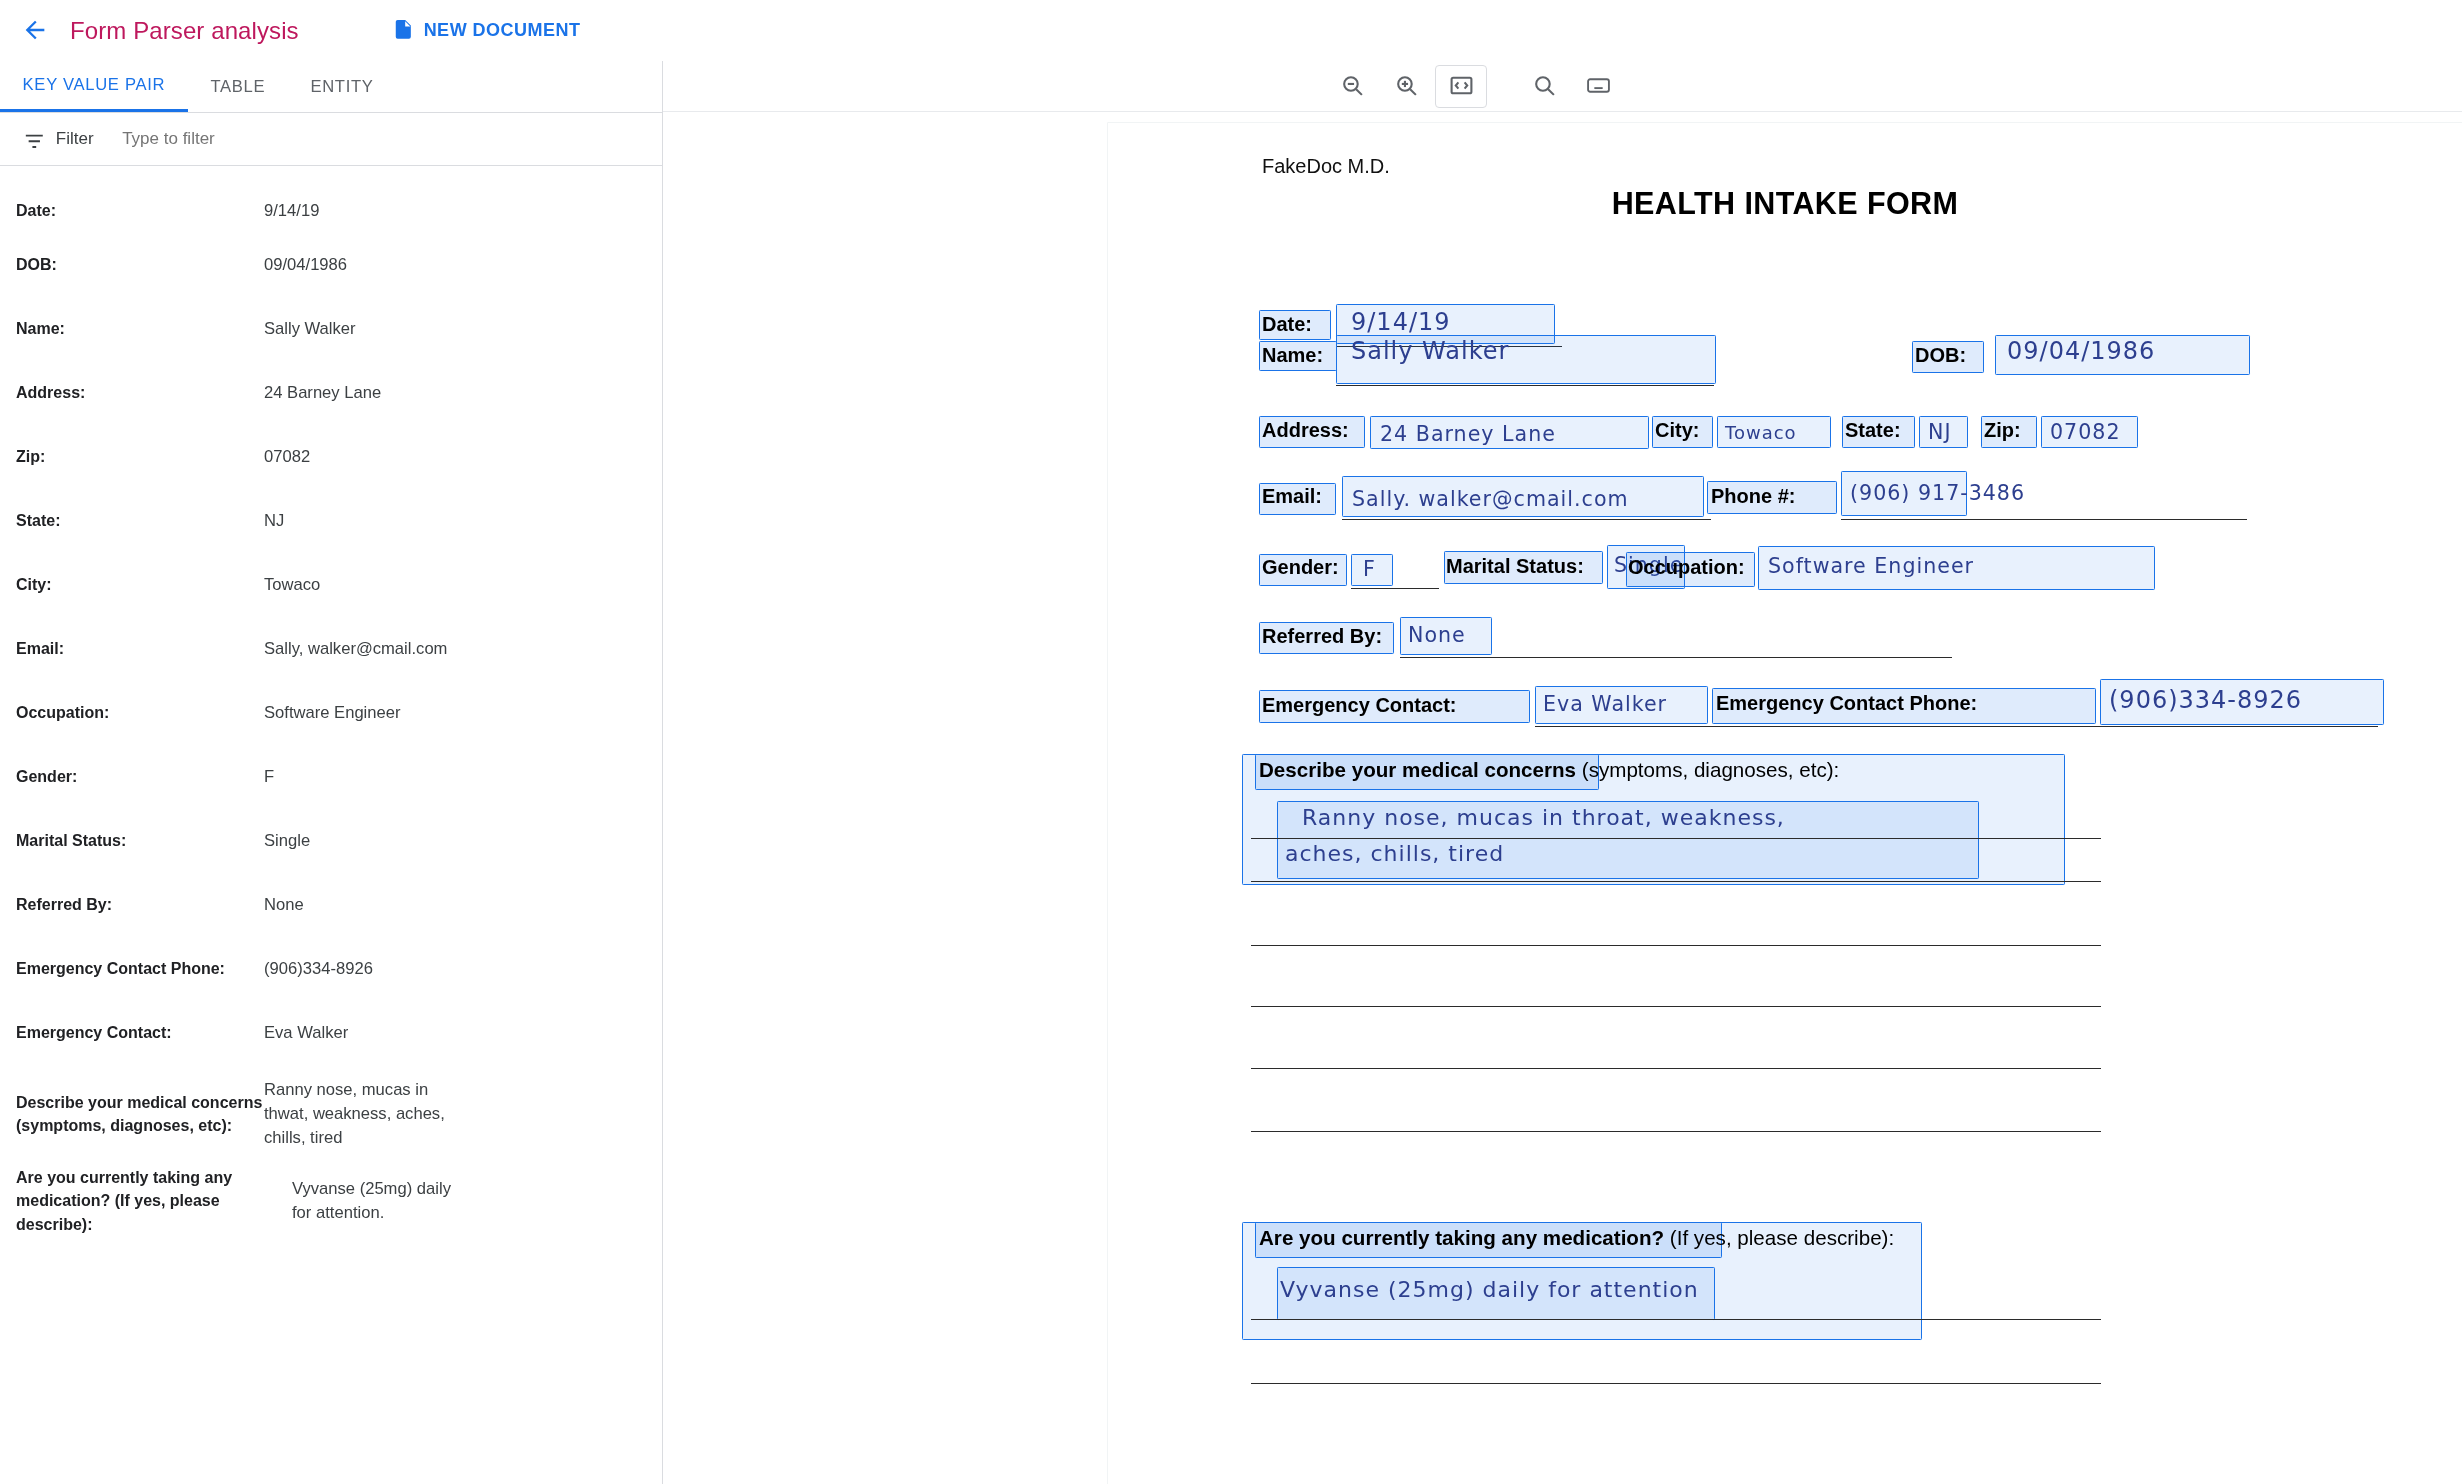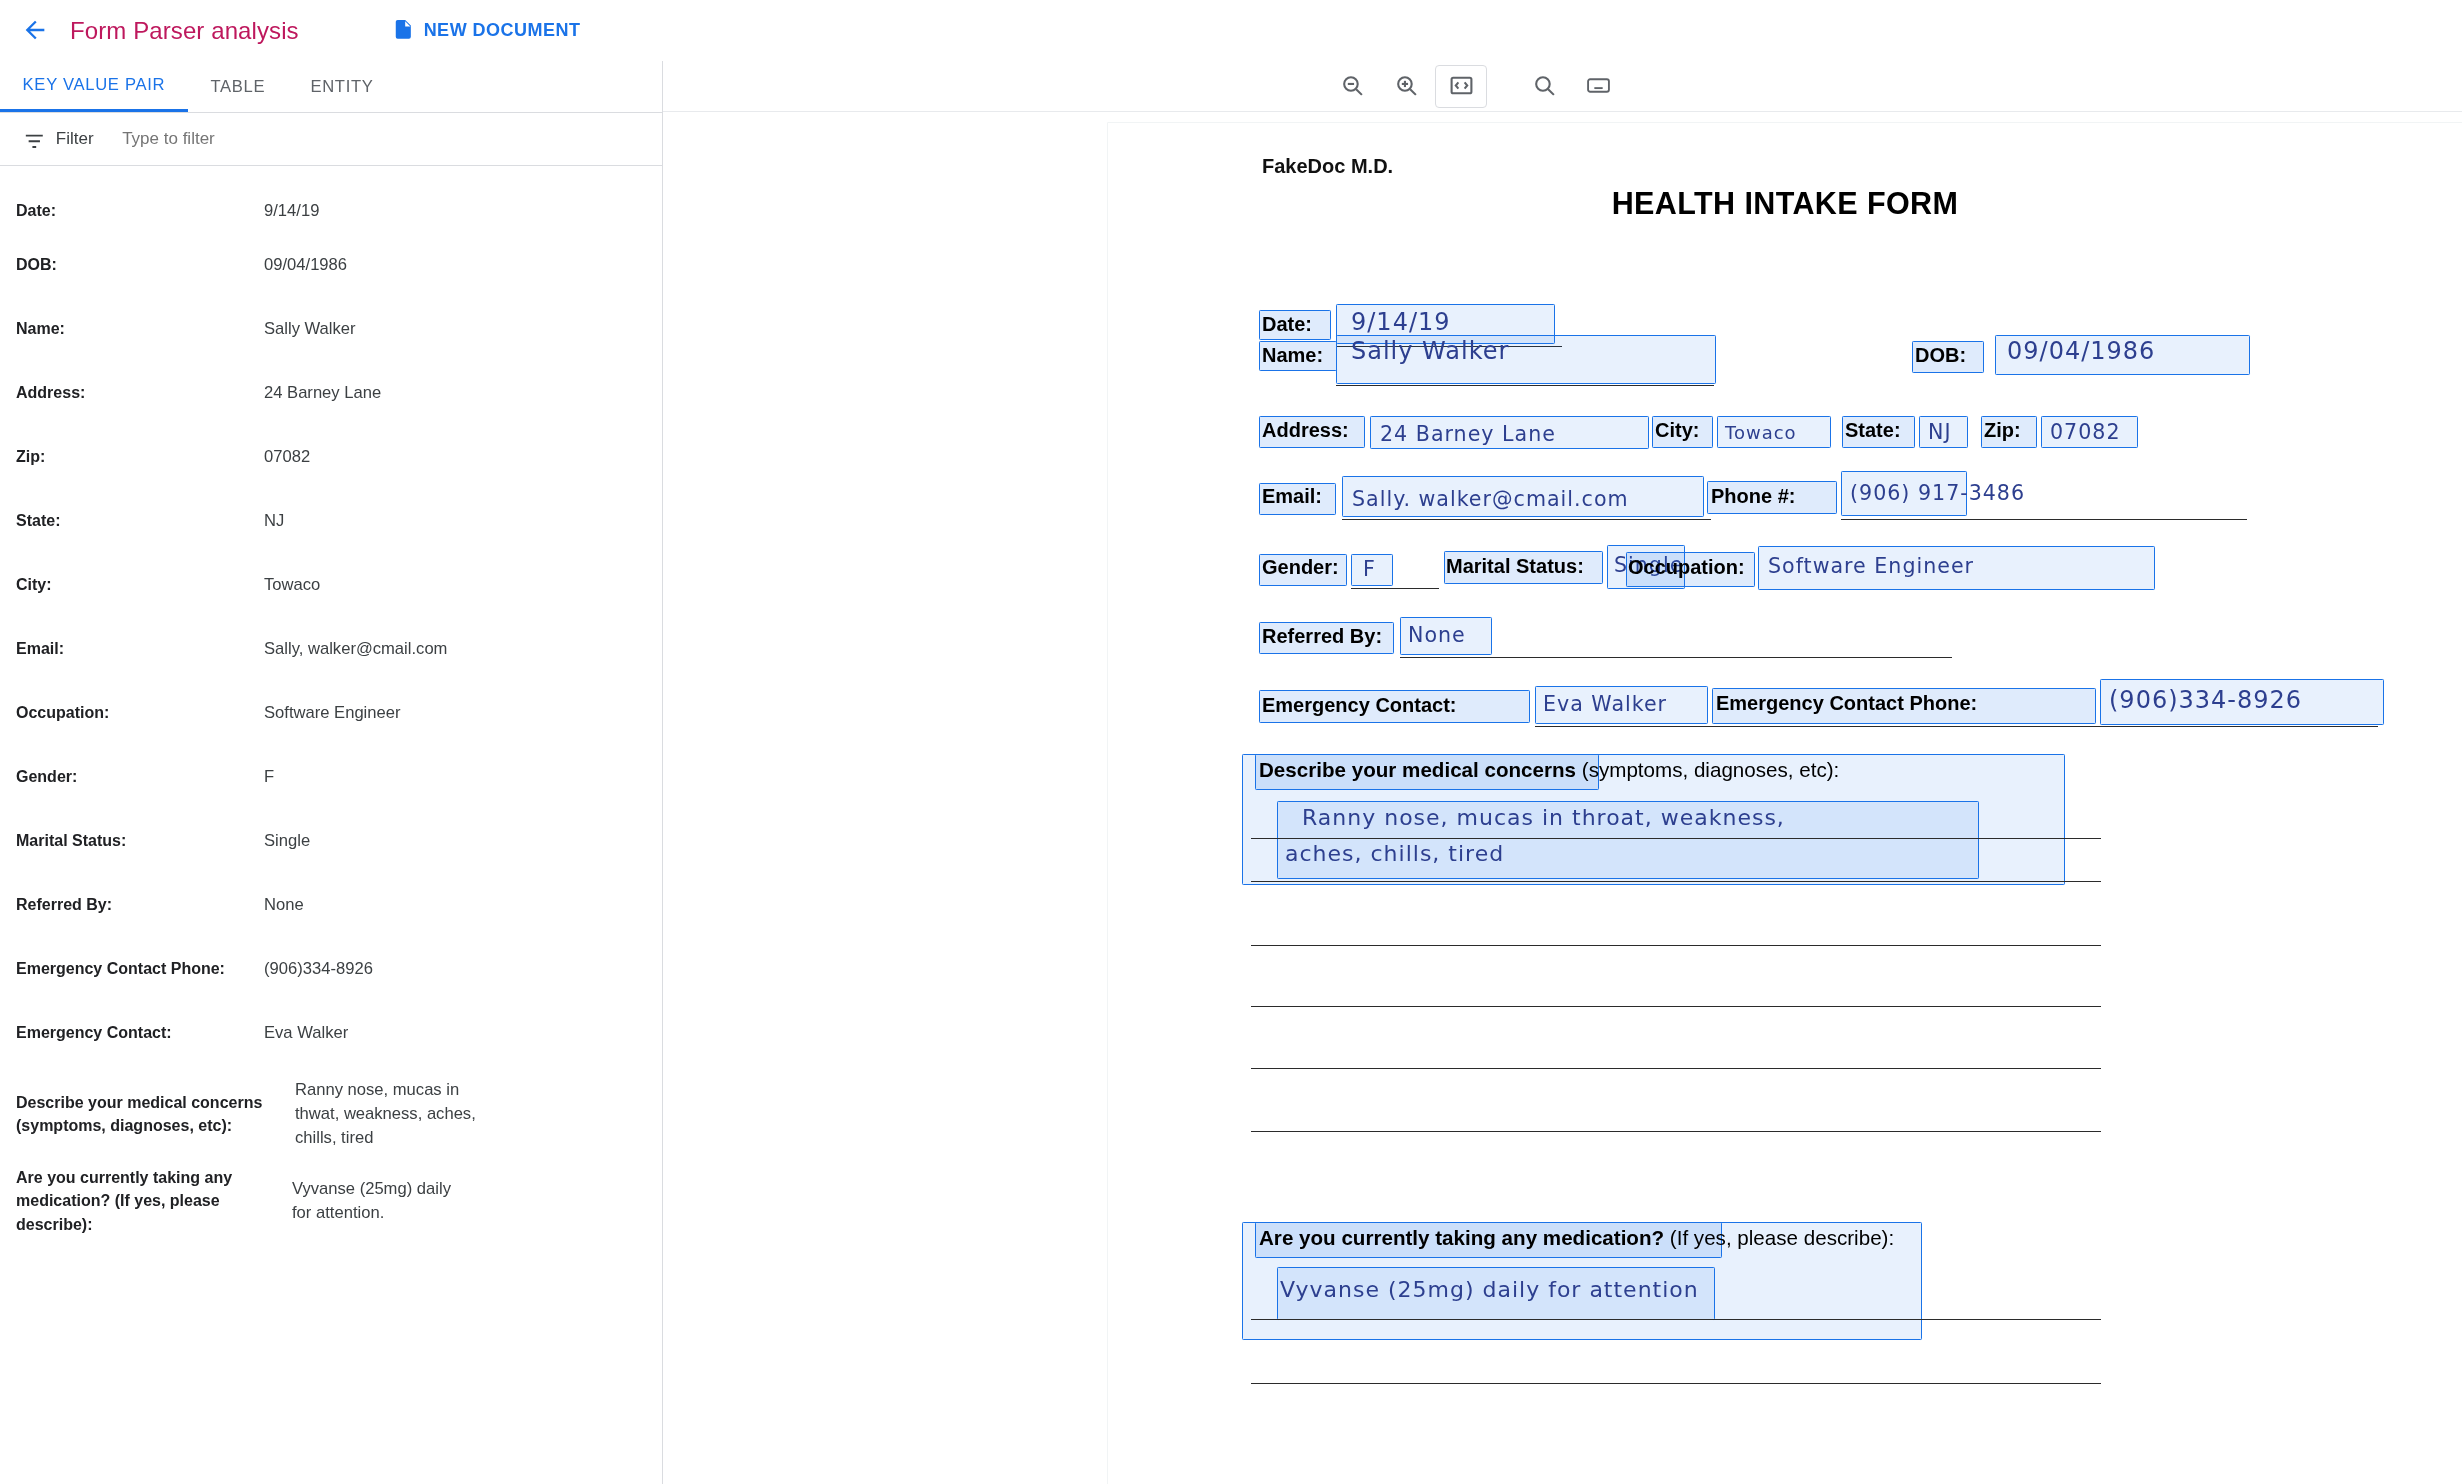--- a/index.html
+++ b/index.html
@@ -154,21 +154,21 @@
     flex: 1;
     font-size: 16.6px;
     color: #3c4043;
     line-height: 1.45;
     padding-top: 22px;
     padding-right: 6.6px;
   }
   .kv-row.tall .kv-key,
   .kv-row.tall .kv-val { padding-top: 10.6px; }
   .kv-row.tall { min-height: 80px; align-items: center; }
-  .kv-row.tall .kv-val { text-align: left; margin-left: 31px; }
+  .kv-row.tall .kv-val { text-align: left; }
 
   
   .viewer-toolbar {
     height: 51px;
     display: flex;
     align-items: center;
     gap: 4px;
     padding-left: 664px;
     box-sizing: border-box;
     border-bottom: 0.7px solid #e8eaed;
@@ -203,21 +203,21 @@
     background: #ffffff;
     box-shadow: 0 0 0 0.7px #eceff1;
   }
   .doc-inner { position: absolute; inset: 0; }
 
   .clinic {
     position: absolute;
     left: 154px;
     top: 32px;
     font-size: 20px;
-    font-weight: bold;
+    font-weight: normal;
     color: #111;
   }
   .doc-title {
     position: absolute;
     left: 0; right: 0;
     top: 63px;
     text-align: center;
     font-size: 30.5px;
     font-weight: bold;
     letter-spacing: 0.4px;

